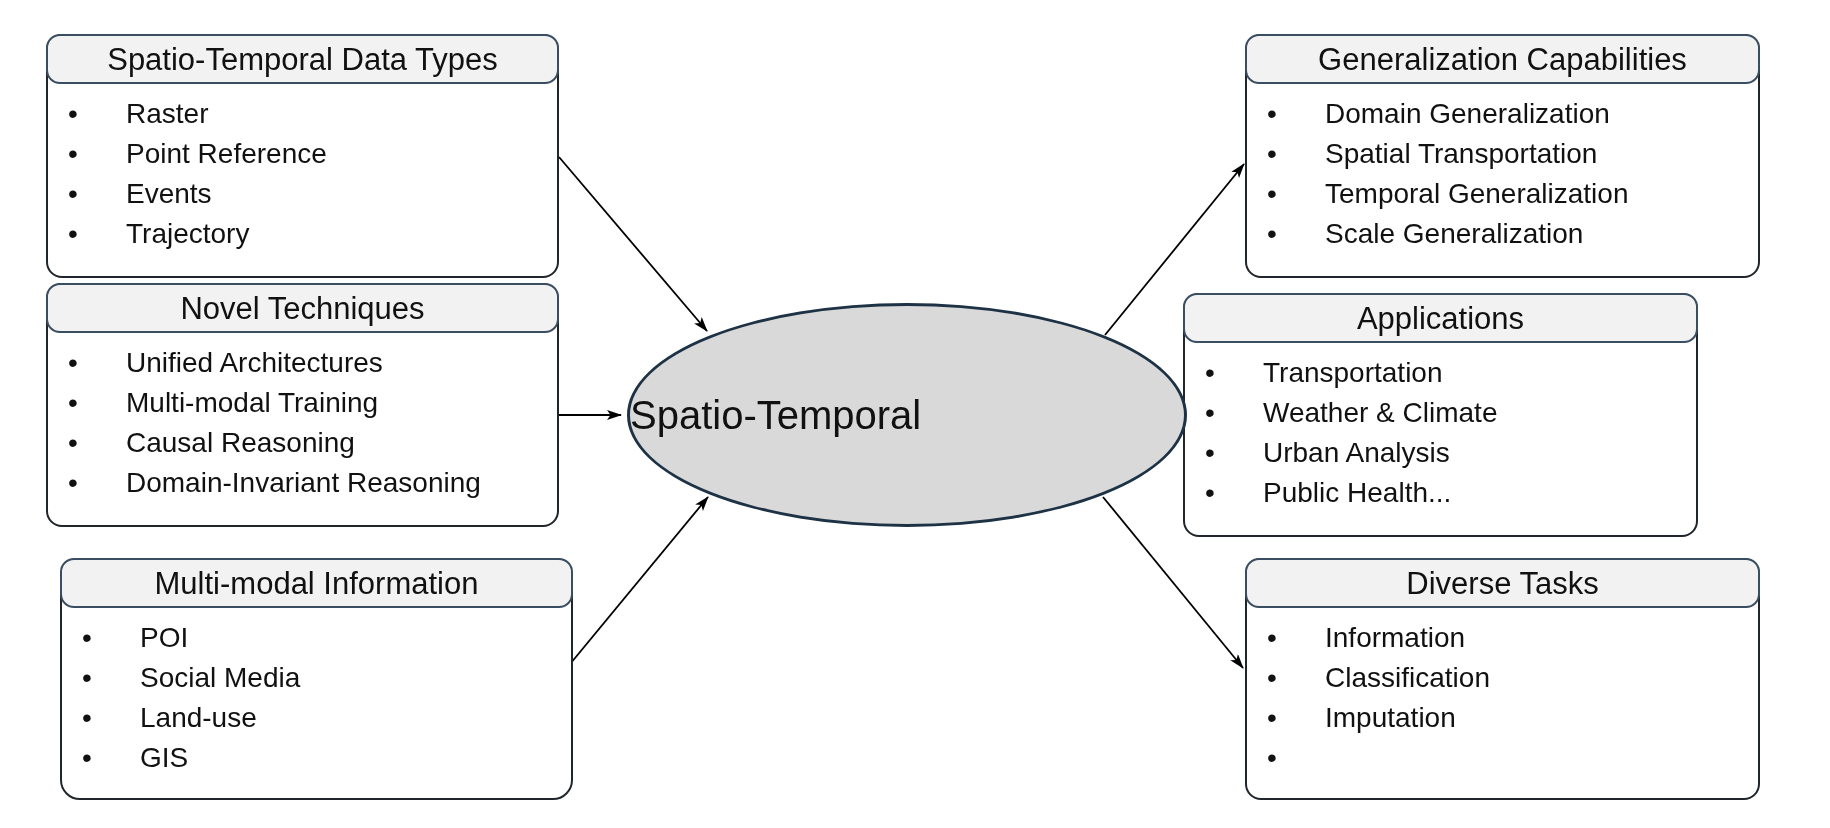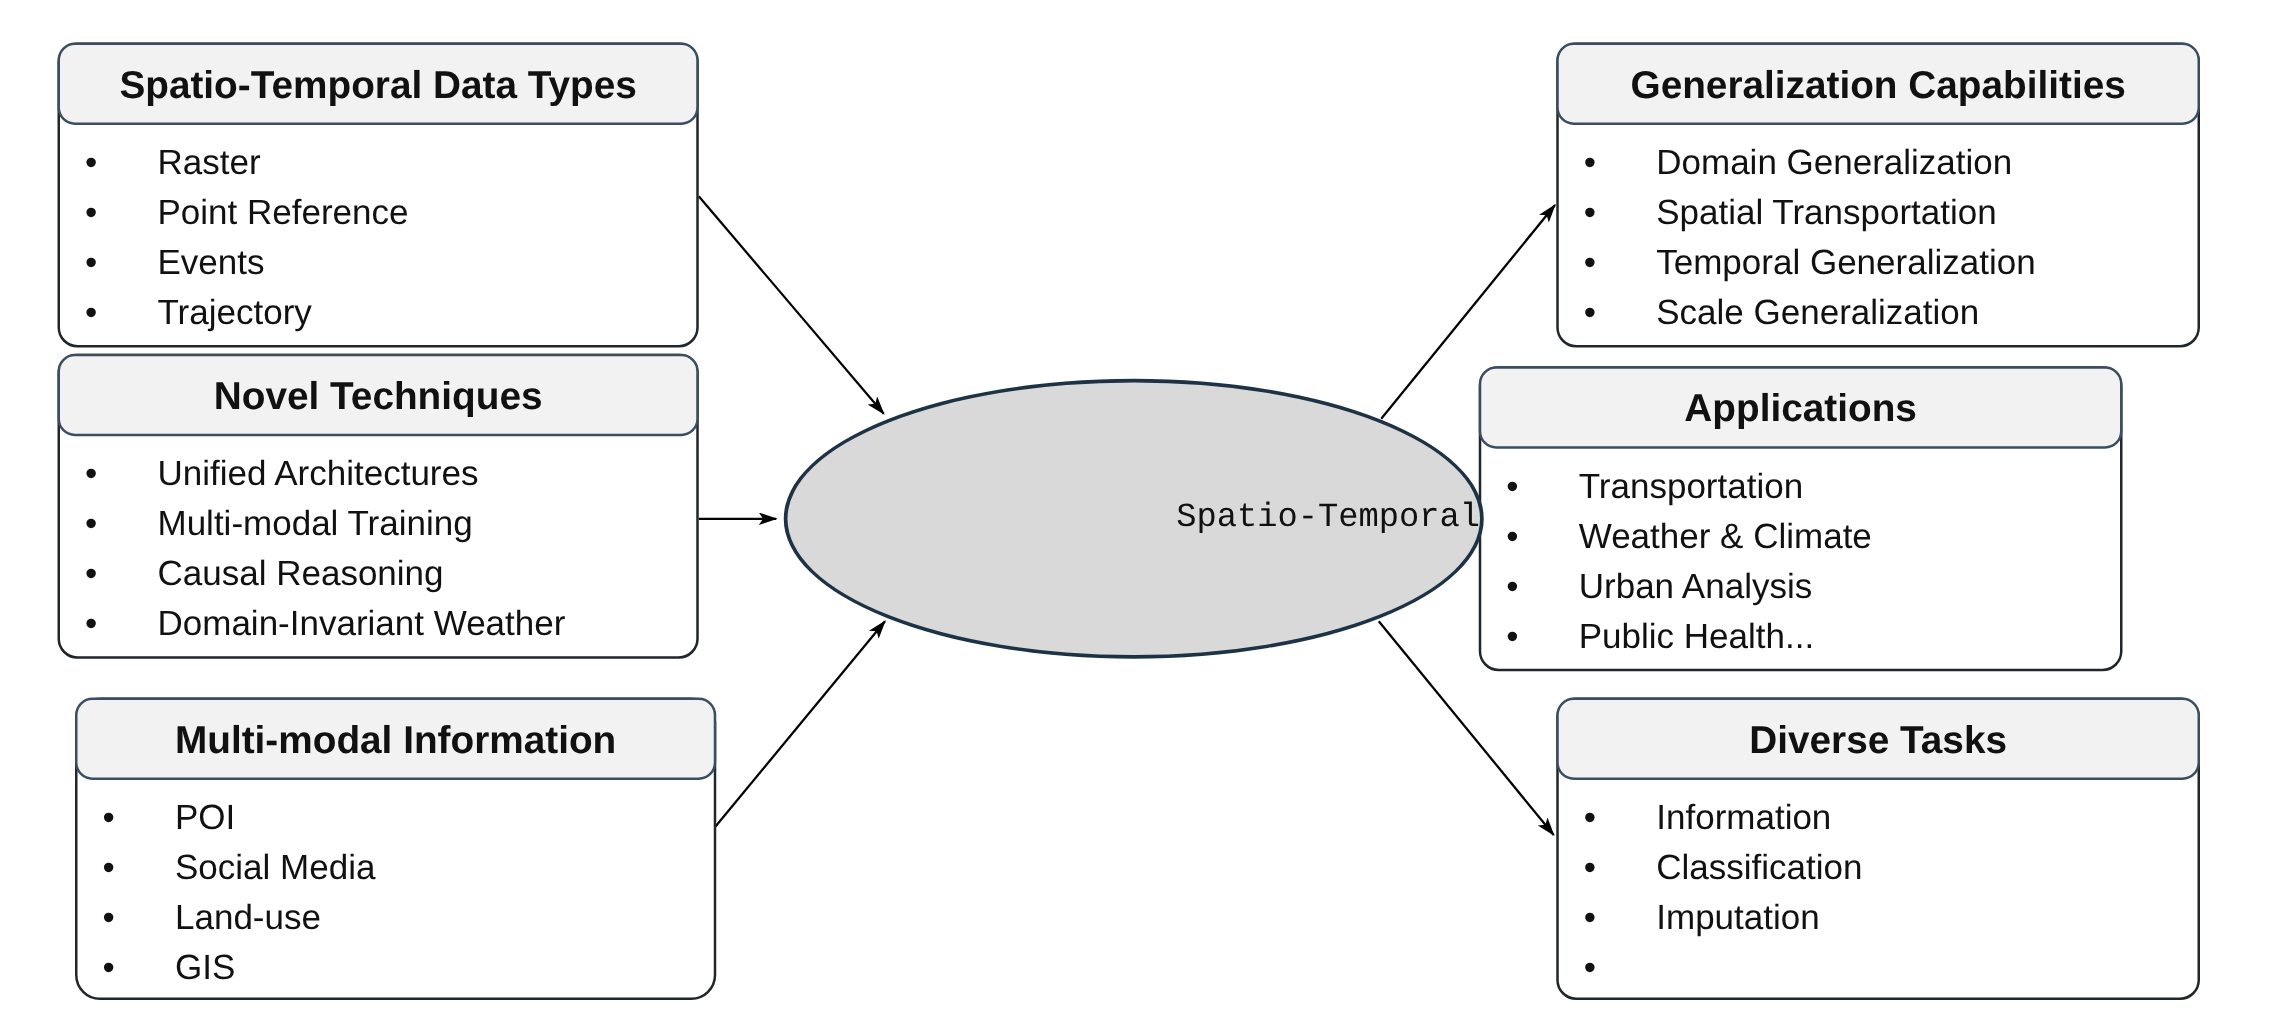--- a/index.html
+++ b/index.html
@@ -18,26 +18,26 @@
   #canvas{
     position:relative; width:1830px; height:828px;
     background:var(--canvas_bg); overflow:hidden;
   }
   .box{
     position:absolute; background:#fff;
     border:2px solid var(--box_border); border-radius:16px;
     box-sizing:border-box; z-index:2;
   }
   .box-header{
-    position:relative; margin:-2px -2px 0 -2px; height:66px;
+    position:relative; margin:-2px -2px 0 -2px; height:50px;
     background:var(--header_fill);
     border:2px solid var(--header_border); border-radius:14px;
     box-sizing:border-box;
     display:flex; align-items:center; justify-content:center;
-    font-size:31px; line-height:1; color:var(--text);font-weight:bold;
+    font-size:31px; line-height:1; color:var(--text);
   }
   ul.items{
     list-style:none; margin:10px 0 0 0; padding:0 0 0 18px;
   }
   ul.items li{
     display:flex; align-items:center; height:40px; font-size:28px;
   }
   .bullet{
     display:inline-block; width:58px; font-size:28px; flex:0 0 auto;
     text-align:left; padding-left:2px;
@@ -47,22 +47,22 @@
     position:absolute; left:0; top:0; width:1830px; height:828px;
     z-index:1; pointer-events:none;
   }
   #arrows line{stroke:var(--arrow); stroke-width:1.8;}
   #arrows .ah{fill:var(--arrow);}
   .ellipse{
     position:absolute; left:627px; top:303px; width:560px; height:224px;
     background:var(--ellipse_fill);
     border:3.5px solid var(--ellipse_border);
     border-radius:50%; box-sizing:border-box; z-index:3;
-    display:flex; flex-direction:column; align-items:flex-end; justify-content:center;
-    font-size:27px; line-height:48px; text-align:center;font-family:Liberation Mono, monospace;
+    display:flex; flex-direction:column; align-items:flex-start; justify-content:center;
+    font-size:40px; line-height:48px; text-align:center;
   }
 </style>
 </head>
 <body>
 
 <div id="canvas">
 
   <div class="box" style="left:46px; top:34px; width:513px; height:244px;">
     <div class="box-header">
       <span>Spatio-Temporal Data Types</span>
@@ -99,21 +99,21 @@
       <li>
           <span class="bullet">•</span>
           <span class="item-text">Multi-modal Training</span>
         </li>
       <li>
           <span class="bullet">•</span>
           <span class="item-text">Causal Reasoning</span>
         </li>
       <li>
           <span class="bullet">•</span>
-          <span class="item-text">Domain-Invariant Weather</span>
+          <span class="item-text">Domain-Invariant Reasoning</span>
         </li>
     </ul>
   </div>
 
   <div class="box" style="left:60px; top:558px; width:513px; height:242px;border-radius:20px;">
     <div class="box-header">
       <span>Multi-modal Information</span>
     </div>
     <ul class="items">
       <li>

